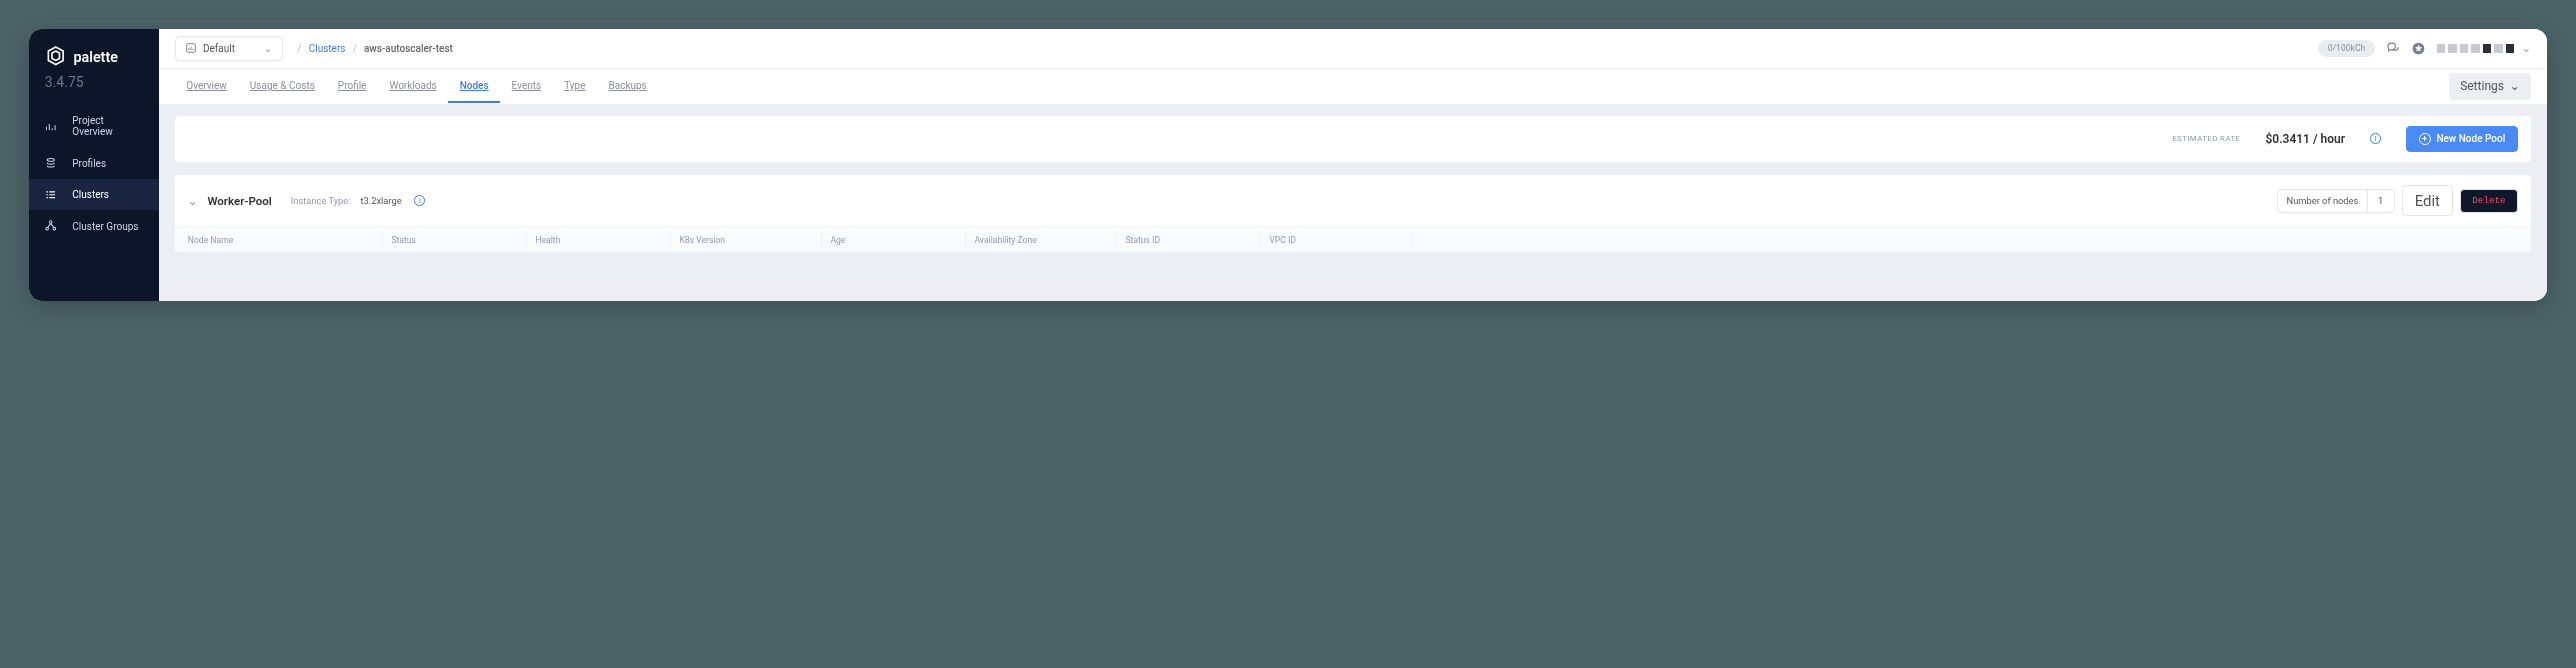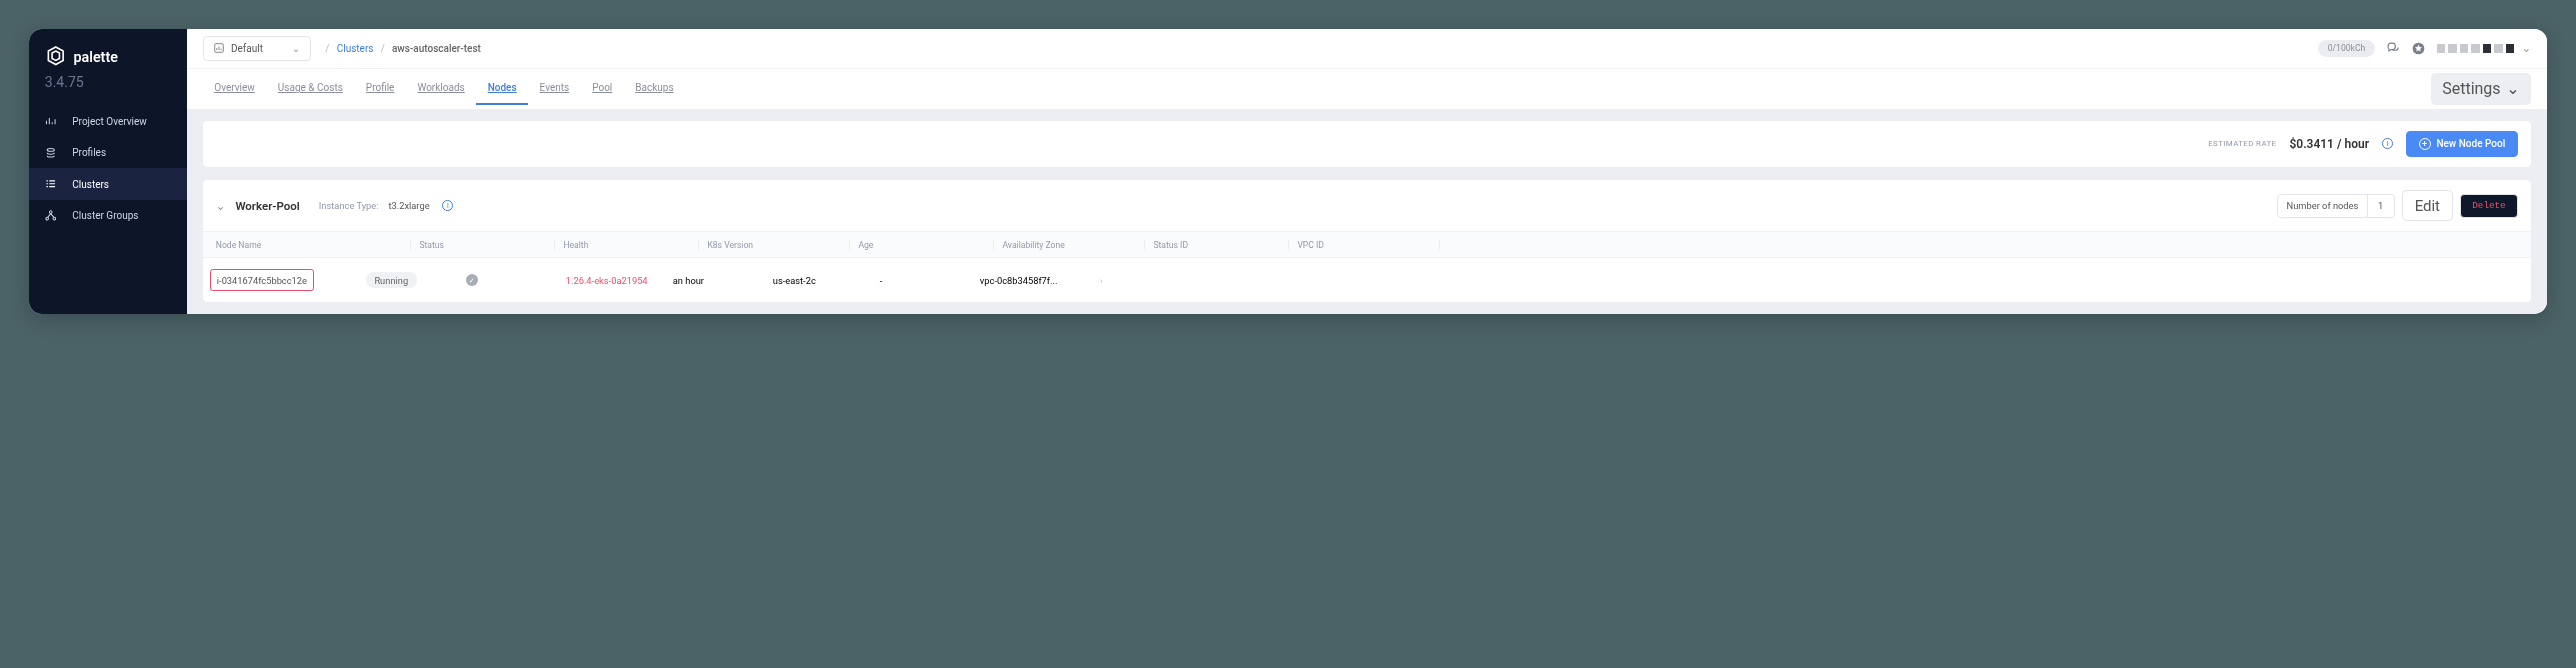--- a/index.html
+++ b/index.html
@@ -1,18 +1,18 @@
 <!DOCTYPE html>
 <html style="font-size:11.5px"><head>
   <meta charset="utf-8">
   <style>
     * { margin: 0; padding: 0; box-sizing: border-box; font-family: -apple-system, BlinkMacSystemFont, "Segoe UI", Roboto, sans-serif; }
     body { background: #4b6267; padding: 29px; }
     .app-shell { display: flex; background: #fff; border-radius: 13px; overflow: hidden; min-height: 272px; box-shadow: 0 5.7px 21.5px rgba(0,0,0,.2); }
-    .sidebar { width: 158px; background: #0d1529; color: #cfd6e6; display: flex; flex-direction: column; padding: 15.8px 0; }
+    .sidebar { width: 130px; background: #0d1529; color: #cfd6e6; display: flex; flex-direction: column; padding: 15.8px 0; }
     .brand { display: flex; align-items: center; gap: 7.2px; padding: 0 15.8px 4.3px; }
     .brand-logo svg { width: 21.5px; height: 21.5px; }
     .brand-name { font-size: 14.3px; font-weight: 600; color: #fff; }
     .version { font-size: 14px; color: #6b7690; padding: 0 15.8px 15.8px; }
     .nav-item { display: flex; align-items: center; gap: 16px; padding: 10px 15.8px; cursor: pointer; font-size: 10px; color: #cfd6e6; }
     .nav-item.active { background: #1a2440; color: #fff; }
     .nav-item svg { width: 11.5px; height: 11.5px; flex-shrink: 0; }
     .main { flex: 1; background: #edeef3; display: flex; flex-direction: column; }
     .topbar { background: #fff; display: flex; flex-direction: column; }
     .topbar-row1 { display: flex; align-items: center; padding: 7.2px 15.8px; border-bottom: 0.7px solid #f0f0f3; }
@@ -24,23 +24,23 @@
     .crumbs .current { color: #666; font-weight: 500; }
     .topbar-right { margin-left: auto; display:flex; align-items:center; gap:10px; }
     .usage-pill { background:#eaecef; border-radius:10px; padding:3.6px 10px; font-size:8.6px; color:#8a8f9c; }
     .ico-btn { width:15.8px; height:15.8px; display:flex; align-items:center; justify-content:center; cursor:pointer; color:#7a7f8c; }
     .user-strip { display:flex; gap:2.9px; align-items:center; }
     .user-strip .sq { width:8.6px; height:8.6px; background:#c8cad0; }
     .user-strip .sq.dk { background:#2c2f38; }
     .tabs { display: flex; align-items: center; padding: 0 15.8px; }
     .tab { padding: 10px 11.5px; font-size: 10px; color: #8b8f9c; cursor: pointer; border-bottom: 2.1px solid transparent; text-decoration: underline; }
     .tab.active { color: #3f7de0; border-bottom-color: #3f7de0; font-weight:500; }
-    .settings-btn { margin-left:auto; background:#eceef2; border:none; padding:6.4px 11.5px; border-radius:4.3px; font-size:16px; cursor:pointer; display:flex; align-items:center; gap:5.7px; color:#555; margin-top:4.3px; margin-bottom:4.3px; }
+    .settings-btn { margin-left:auto; background:#eceef2; border:none; padding:6.4px 11.5px; border-radius:4.3px; font-size:12px; cursor:pointer; display:flex; align-items:center; gap:5.7px; color:#555; margin-top:4.3px; margin-bottom:4.3px; }
     .content { padding: 11.5px 15.8px; flex:1; }
-    .rate-bar { background:#fff; border-radius:4.3px; padding:10px 13px; display:flex; align-items:center; justify-content:flex-end; gap:13px; margin-bottom:13px; }
+    .rate-bar { background:#fff; border-radius:4.3px; padding:10px 13px; display:flex; align-items:center; justify-content:flex-end; gap:25px; margin-bottom:13px; }
     .rate-label { font-size:7.9px; letter-spacing:0.4px; color:#9199ab; text-transform:uppercase; }
     .rate-val { font-size:12px; font-weight:600; color:#333; }
     .info-ico { width:10.7px; height:10.7px; border:1.1px solid #3f7de0; border-radius:50%; display:flex; align-items:center; justify-content:center; font-size:7.2px; color:#3f7de0; }
     .new-pool-btn { background:#4a8af4; color:#fff; border:none; padding:7.2px 13px; border-radius:4.3px; font-size:10px; font-weight:500; cursor:pointer; display:flex; align-items:center; gap:5.7px; }
     .plus-circ { width:12px; height:12px; border:1.1px solid #fff; border-radius:50%; display:flex; align-items:center; justify-content:center; font-size:9.3px; line-height:1; }
     .pool-card { background:#fff; border-radius:4.3px; }
     .pool-head { display:flex; align-items:center; padding:10px 13px; gap:10px; }
     .chev-d { color:#888; }
     .pool-name { font-size:11.5px; font-weight:600; color:#333; }
     .inst-label { font-size:9.3px; color:#9199ab; margin-left:9px; }
@@ -149,21 +149,21 @@
           </div>
         </div>
       </div>
       <div class="tabs">
         <div class="tab">Overview</div>
         <div class="tab">Usage &amp; Costs</div>
         <div class="tab">Profile</div>
         <div class="tab">Workloads</div>
         <div class="tab active">Nodes</div>
         <div class="tab">Events</div>
-        <div class="tab">Pool</div>
+        <div class="tab">Type</div>
         <div class="tab">Backups</div>
         <button class="settings-btn">
           <span>Settings</span>
           <span>⌄</span>
         </button>
       </div>
     </div>
 
     <div class="content">
       <div class="rate-bar">
@@ -198,31 +198,18 @@
             <div>Node Name</div>
             <div class="th-sep">Status</div>
             <div class="th-sep">Health</div>
             <div class="th-sep">K8s Version</div>
             <div class="th-sep">Age</div>
             <div class="th-sep">Availability Zone</div>
             <div class="th-sep">Status ID</div>
             <div class="th-sep">VPC ID</div>
             <div class="th-sep"></div>
           </div>
-          <div class="trow">
-            <div><span class="node-hl">i-0341674fc5bbcc12e</span></div>
-            <div><span class="status-pill">Running</span></div>
-            <div>
-                <span class="health-ok">✓</span>
-              </div>
-            <div><span class="k8s-link">1.26.4-eks-0a21954</span></div>
-            <div>an hour</div>
-            <div>us-east-2c</div>
-            <div>-</div>
-            <div>vpc-0c8b3458f7f...</div>
-            <div class="row-ch">›</div>
-          </div>
         </div>
       </div>
     </div>
   </main>
 </div>
 
 
 </body></html>

